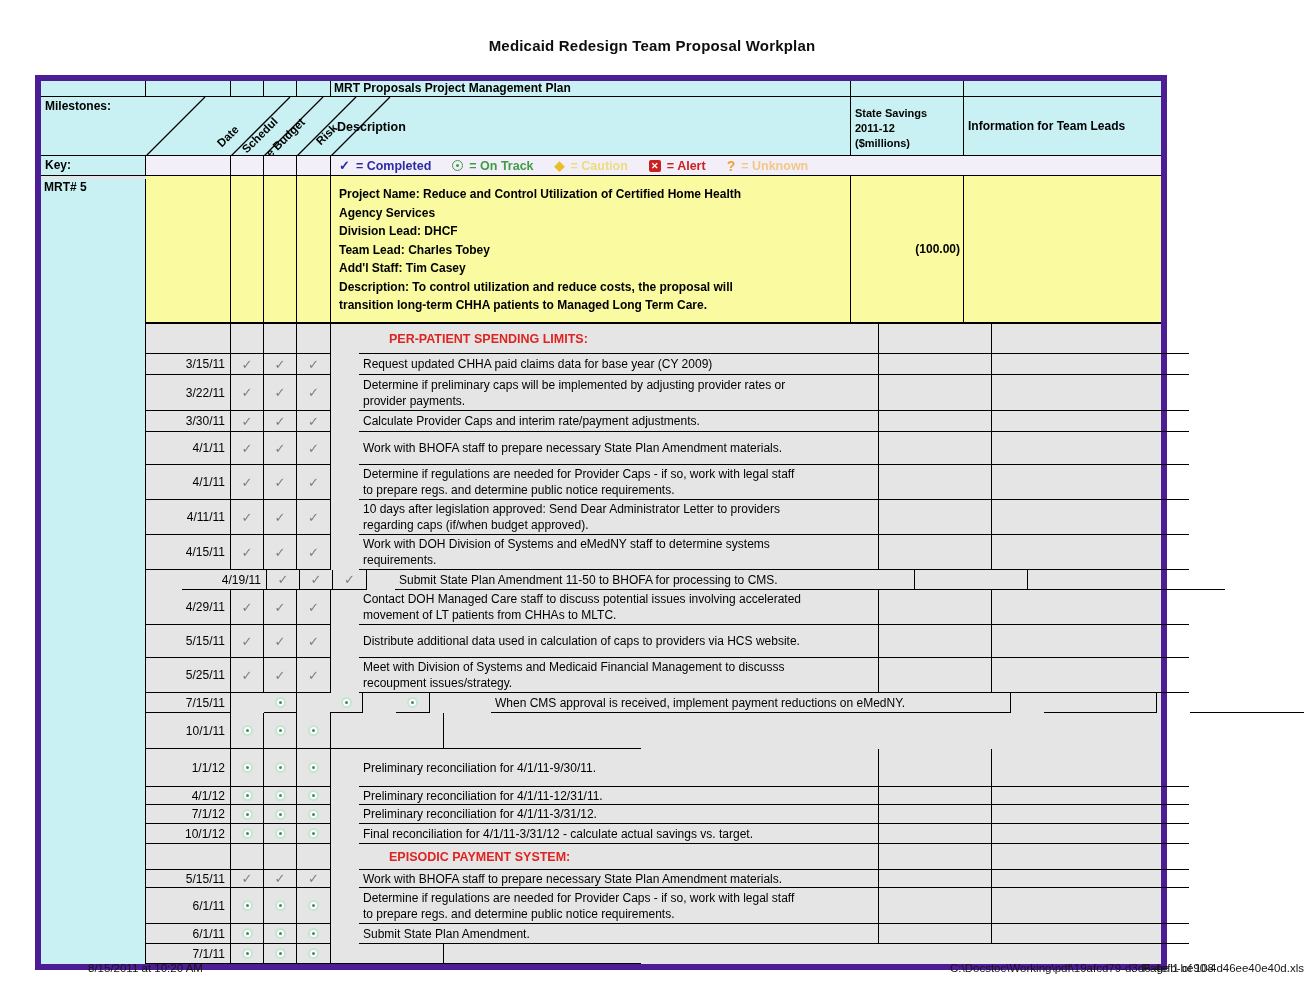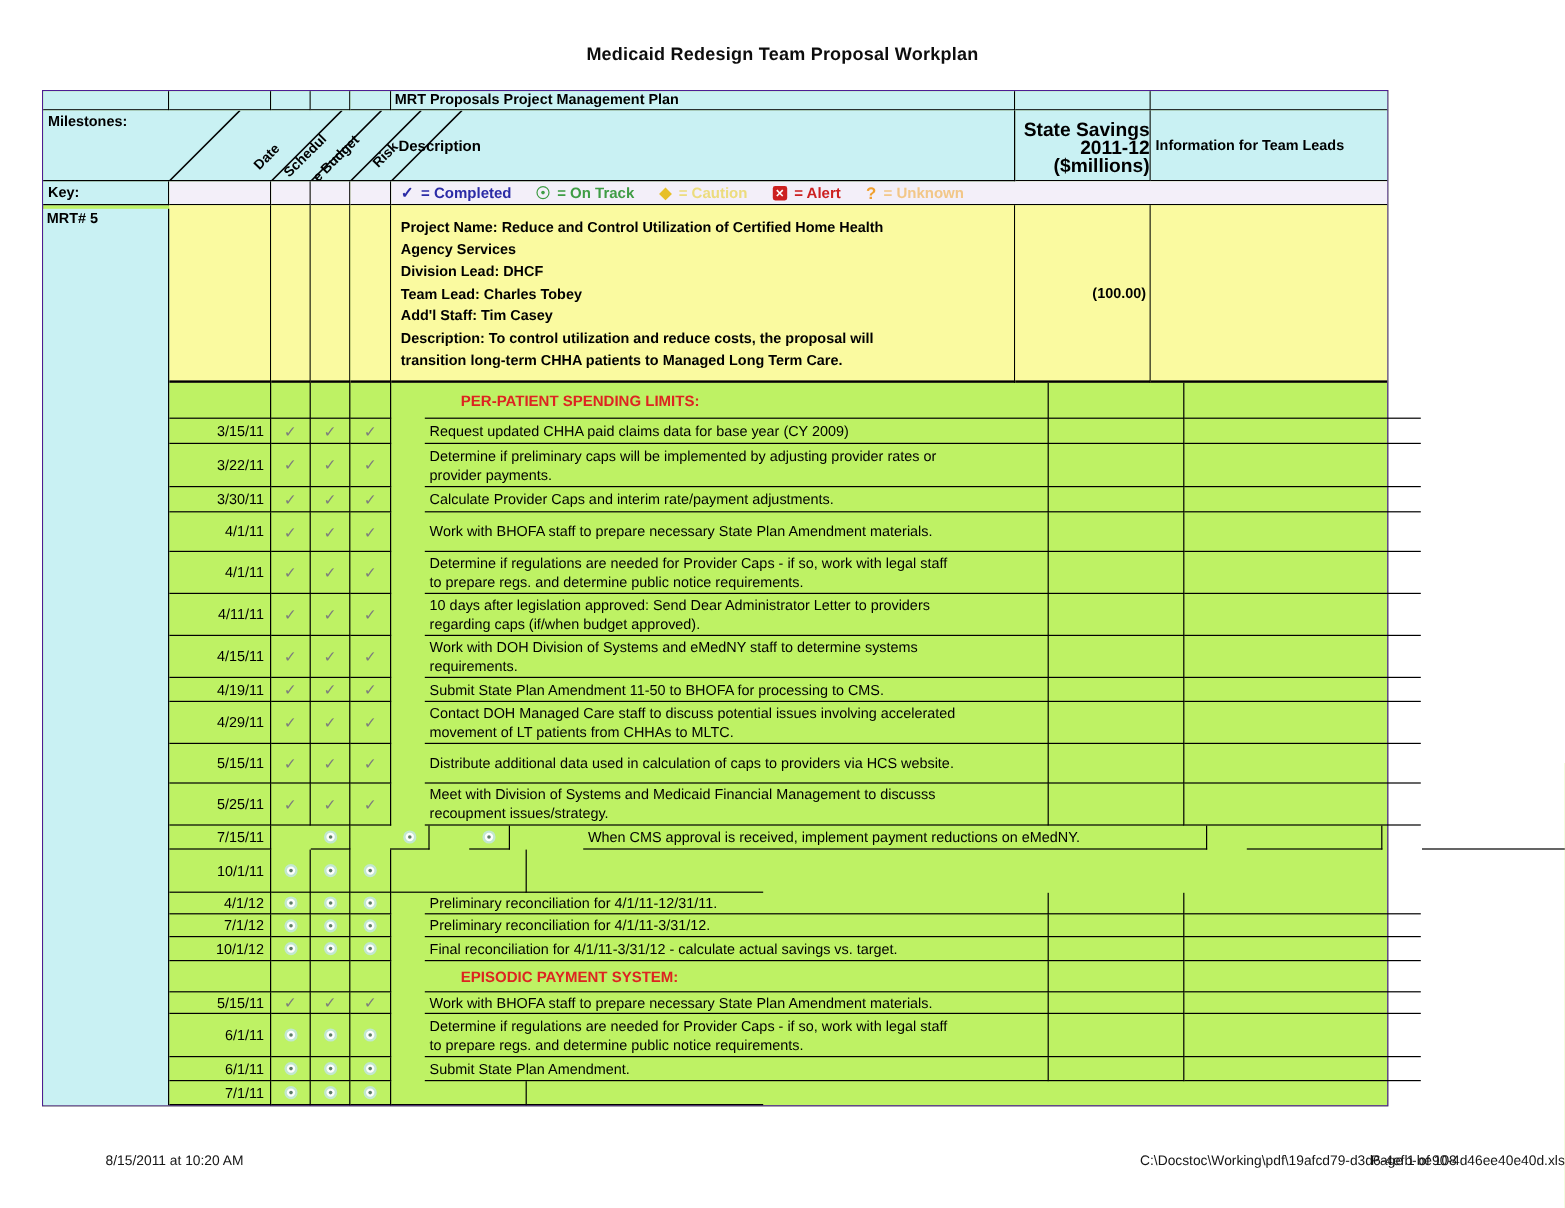--- a/index.html
+++ b/index.html
@@ -1,19 +1,19 @@
 <!DOCTYPE html>
 <html><head>
 <meta charset="utf-8">
 <style>
   html,body{margin:0;padding:0;}
   body{width:1304px;height:1007px;background:#ffffff;font-family:"Liberation Sans",sans-serif;position:relative;color:#000;}
   .page-title{position:absolute;top:37px;left:0;width:1304px;text-align:center;font-size:15px;font-weight:bold;color:#0d0d0d;letter-spacing:.2px;}
 
-  .sheet{position:absolute;left:35px;top:75px;width:1120px;border:1px solid #4c1d95;box-sizing:content-box;background:#bef264;}
+  .sheet{position:absolute;left:35px;top:75px;width:1120px;border:6px solid #4c1d95;box-sizing:content-box;background:#e5e5e5;}
   .hrow{display:flex;}
   .cell{box-sizing:border-box;border-right:1px solid #000;border-bottom:1px solid #000;overflow:hidden;flex:0 0 auto;height:100%;}
   .nr{border-right:none;}
   .cyan{background:#c9f1f3;}
   .yel{background:#fafaa0;}
   .kbg{background:#f3eff9;}
   .c1{width:105px}.c2{width:85px}.c3{width:33px}.c4{width:33px}.c5{width:34px}
   .c6{width:520px}.c7{width:113px}.c8{width:197px}.c678{width:830px}
 
   
@@ -24,21 +24,21 @@
   .rowB{height:59px;}
   .diagzone{width:810px;position:relative;}
   .diagzone svg{position:absolute;left:0;top:0;}
   .milestones{position:absolute;top:2px;left:4px;font-weight:bold;font-size:12px;}
   .dlab{position:absolute;font-weight:bold;font-size:11.5px;transform:rotate(-45deg);transform-origin:left center;white-space:nowrap;}
   .d0{left:178px;top:42px;}
   .d1{left:203px;top:48px;}
   .d2{left:227px;top:52px;}
   .d3{left:277px;top:40px;}
   .desclab{position:absolute;left:296px;top:23px;font-weight:bold;font-size:12.5px;}
-  .savhdr{font-weight:bold;font-size:16px;white-space:pre-line;line-height:15px;padding:9px 0 0 4px;text-align:right;}
+  .savhdr{font-weight:bold;font-size:11px;white-space:pre-line;line-height:15px;padding:9px 0 0 4px;}
   .infohdr{font-weight:bold;font-size:12px;display:flex;align-items:center;padding-left:4px;}
 
   
   .rowK{height:20px;}
   .keylab{font-weight:bold;font-size:12px;padding:2px 0 0 4px;}
   .klist{display:flex;align-items:center;height:100%;padding-left:8px;font-weight:bold;font-size:12.5px;}
   .kitem{display:flex;align-items:center;gap:6px;margin-right:21px;}
   .ksym{display:inline-flex;align-items:center;justify-content:center;}
   .kchk{color:#2b2ba6;font-size:13px;font-weight:bold;}
   .kotr{width:11px;height:11px;border:1.5px solid #3f9c45;border-radius:50%;box-sizing:border-box;}
@@ -295,21 +295,21 @@
           <div class="cell c5 stat">
             <span class="chk">✓</span>
           </div>
           <div class="cell c6 desc">
             <span class="dtext">Work with DOH Division of Systems and eMedNY staff to determine systems
 requirements.</span>
           </div>
           <div class="cell c7"></div>
           <div class="cell c8 nr"></div>
         </div>
-        <div class="brow" style="height: 20px;">
+        <div class="brow" style="height: 20px; padding-left: 36px;">
           <div class="cell c2 date">4/19/11</div>
           <div class="cell c3 stat">
             <span class="chk">✓</span>
           </div>
           <div class="cell c4 stat">
             <span class="chk">✓</span>
           </div>
           <div class="cell c5 stat">
             <span class="chk">✓</span>
           </div>
@@ -404,20 +404,43 @@
           </div>
           <div class="cell c4 stat">
             <span class="otr">
               <span class="otrdot"></span>
             </span>
           </div>
           <div class="cell c5 stat">
             <span class="otr">
               <span class="otrdot"></span>
             </span>
+          </div>
+          <div class="cell c7"></div>
+          <div class="cell c8 nr"></div>
+        </div>
+        <div class="brow" style="height: 38px;">
+          <div class="cell c2 date">1/1/12</div>
+          <div class="cell c3 stat">
+            <span class="otr">
+              <span class="otrdot"></span>
+            </span>
+          </div>
+          <div class="cell c4 stat">
+            <span class="otr">
+              <span class="otrdot"></span>
+            </span>
+          </div>
+          <div class="cell c5 stat">
+            <span class="otr">
+              <span class="otrdot"></span>
+            </span>
+          </div>
+          <div class="cell c6 desc">
+            <span class="dtext">Preliminary reconciliation for 4/1/11-9/30/11.</span>
           </div>
           <div class="cell c7"></div>
           <div class="cell c8 nr"></div>
         </div>
         <div class="brow" style="height: 18px;">
           <div class="cell c2 date">4/1/12</div>
           <div class="cell c3 stat">
             <span class="otr">
               <span class="otrdot"></span>
             </span>

